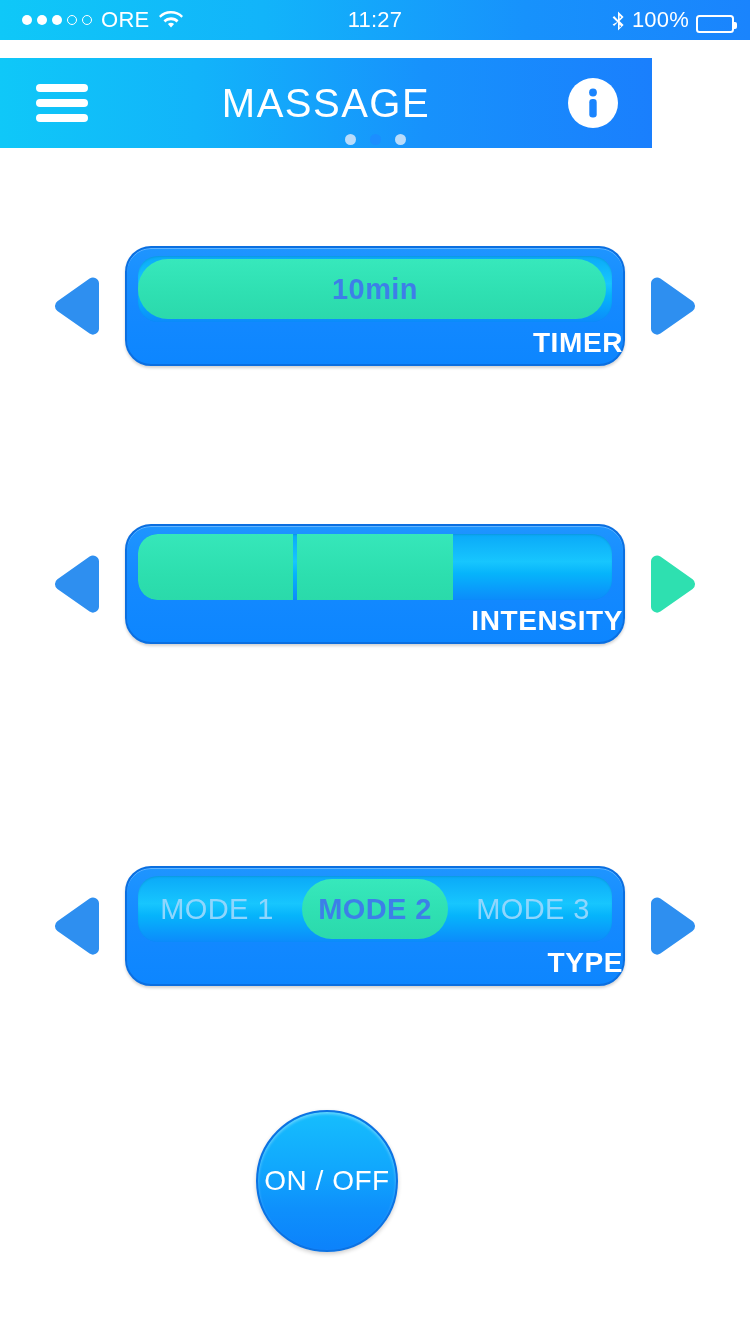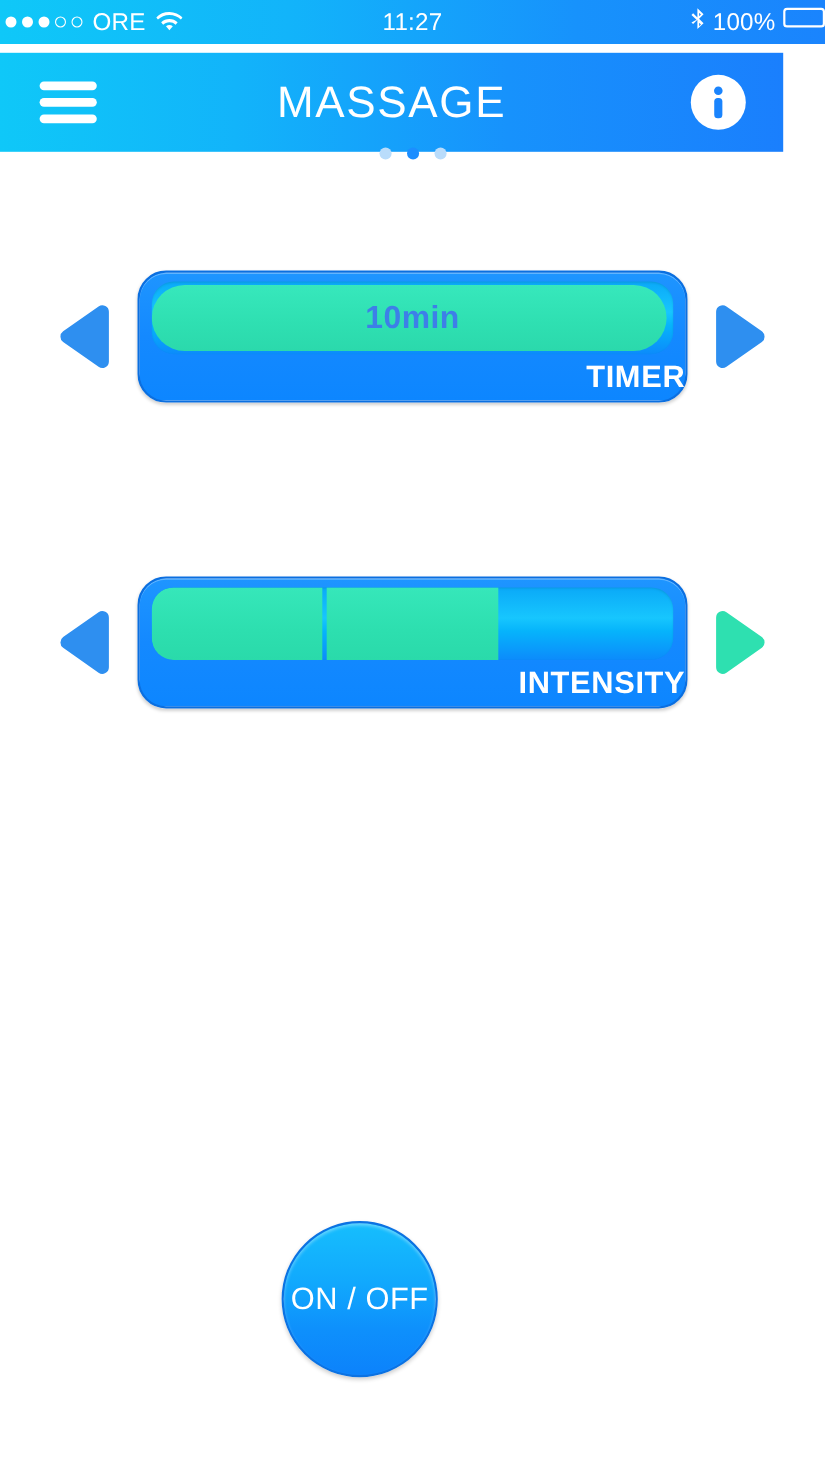--- a/index.html
+++ b/index.html
@@ -11,39 +11,39 @@
     overflow:hidden;
   }
   .screen { position:relative; width:750px; height:1334px; background:#fff; }
 
   
   .statusbar {
     position:absolute; top:0; left:0; width:750px; height:40px;
     background:linear-gradient(to right,#0FC8F8 0%,#12B4FA 35%,#1792FC 70%,#1A84FD 100%);
     display:flex; align-items:center; color:#fff;
   }
-  .sb-left { display:flex; align-items:center; gap:9px; padding-left:5px; flex:0 0 auto; }
+  .sb-left { display:flex; align-items:center; gap:9px; padding-left:22px; flex:0 0 auto; }
   .dots { display:flex; align-items:center; gap:5px; }
   .dot { width:10px; height:10px; border-radius:50%; }
   .dot.filled { background:#fff; }
   .dot.hollow { background:transparent; border:1.6px solid #fff; }
   .carrier { font-size:22px; letter-spacing:0.3px; line-height:1; }
   .wifi { width:24px; height:18px; position:relative; }
   .wifi svg { display:block; }
   .sb-center { position:absolute; left:0; right:0; text-align:center; font-size:22px; letter-spacing:0.2px; }
-  .sb-right { margin-left:auto; display:flex; align-items:flex-start; gap:7px; }
+  .sb-right { margin-left:auto; display:flex; align-items:flex-end; gap:7px; padding-right:16px; }
   .bt { width:14px; height:22px; }
   .pct { font-size:22px; letter-spacing:0.2px; }
   .batt { width:38px; height:18px; border:2px solid #fff; border-radius:3.5px; position:relative; padding:2px; }
   .batt-fill { width:100%; height:100%; background:#fff; border-radius:1px; }
   .batt:after { content:""; position:absolute; right:-5px; top:5px; width:3px; height:7px; background:#fff; border-radius:0 2px 2px 0; }
 
   
   .navbar {
-    position:absolute; top:48px; left:0; width:712px; height:90px;
+    position:absolute; top:58px; left:0; width:652px; height:90px;
     background:linear-gradient(to right,#0FC8F8 0%,#12B4FA 30%,#1792FC 65%,#1A7FFD 100%);
     display:flex; align-items:center;
   }
   .hamburger { position:absolute; left:36px; top:50%; transform:translateY(-50%); width:52px; height:38px; display:flex; flex-direction:column; justify-content:space-between; cursor:pointer; }
   .hamburger span { display:block; width:52px; height:8px; background:#fff; border-radius:4px; }
   .nav-title { width:100%; text-align:center; color:#fff; font-size:40px; letter-spacing:1.5px; font-weight:400; }
   .info-btn { position:absolute; right:33px; top:50%; transform:translateY(-50%); width:52px; height:52px; cursor:pointer; }
 
   
   .pagedots { position:absolute; top:134px; left:0; width:750px; display:flex; justify-content:center; gap:14px; }
@@ -208,18 +208,47 @@
       </div>
       <div class="caption">INTENSITY</div>
     </div>
     <div class="arrow right">
       <svg width="56" height="62" viewBox="0 0 56 62">
           <path d="M8 8.5a6 6 0 0 1 9.4-4.9l32.2 22.6a6 6 0 0 1 0 9.7L17.4 58.5A6 6 0 0 1 8 53.5z" fill="#2EE0B0"></path>
         </svg>
     </div>
   </div>
 
+  <div class="row" id="row-type">
+    <div class="arrow left">
+      <svg width="56" height="62" viewBox="0 0 56 62">
+          <path d="M48 8.5a6 6 0 0 0-9.4-4.9L6.4 26.2a6 6 0 0 0 0 9.7l32.2 22.6A6 6 0 0 0 48 53.5z" fill="#2E8FF0"></path>
+        </svg>
+    </div>
+    <div class="capsule">
+      <div class="track">
+        <div class="seg-wrap">
+          <div class="seg">
+            <span class="txt">MODE 1</span>
+          </div>
+          <div class="seg active">
+            <span class="pill"></span>
+              <span class="txt">MODE 2</span>
+          </div>
+          <div class="seg">
+            <span class="txt">MODE 3</span>
+          </div>
+        </div>
+      </div>
+      <div class="caption">TYPE</div>
+    </div>
+    <div class="arrow right">
+      <svg width="56" height="62" viewBox="0 0 56 62">
+          <path d="M8 8.5a6 6 0 0 1 9.4-4.9l32.2 22.6a6 6 0 0 1 0 9.7L17.4 58.5A6 6 0 0 1 8 53.5z" fill="#2E8FF0"></path>
+        </svg>
+    </div>
+  </div>
 
   <div class="onoff-wrap">
     <div class="onoff">ON / OFF</div>
   </div>
 
 </div>
 
 </body></html>

